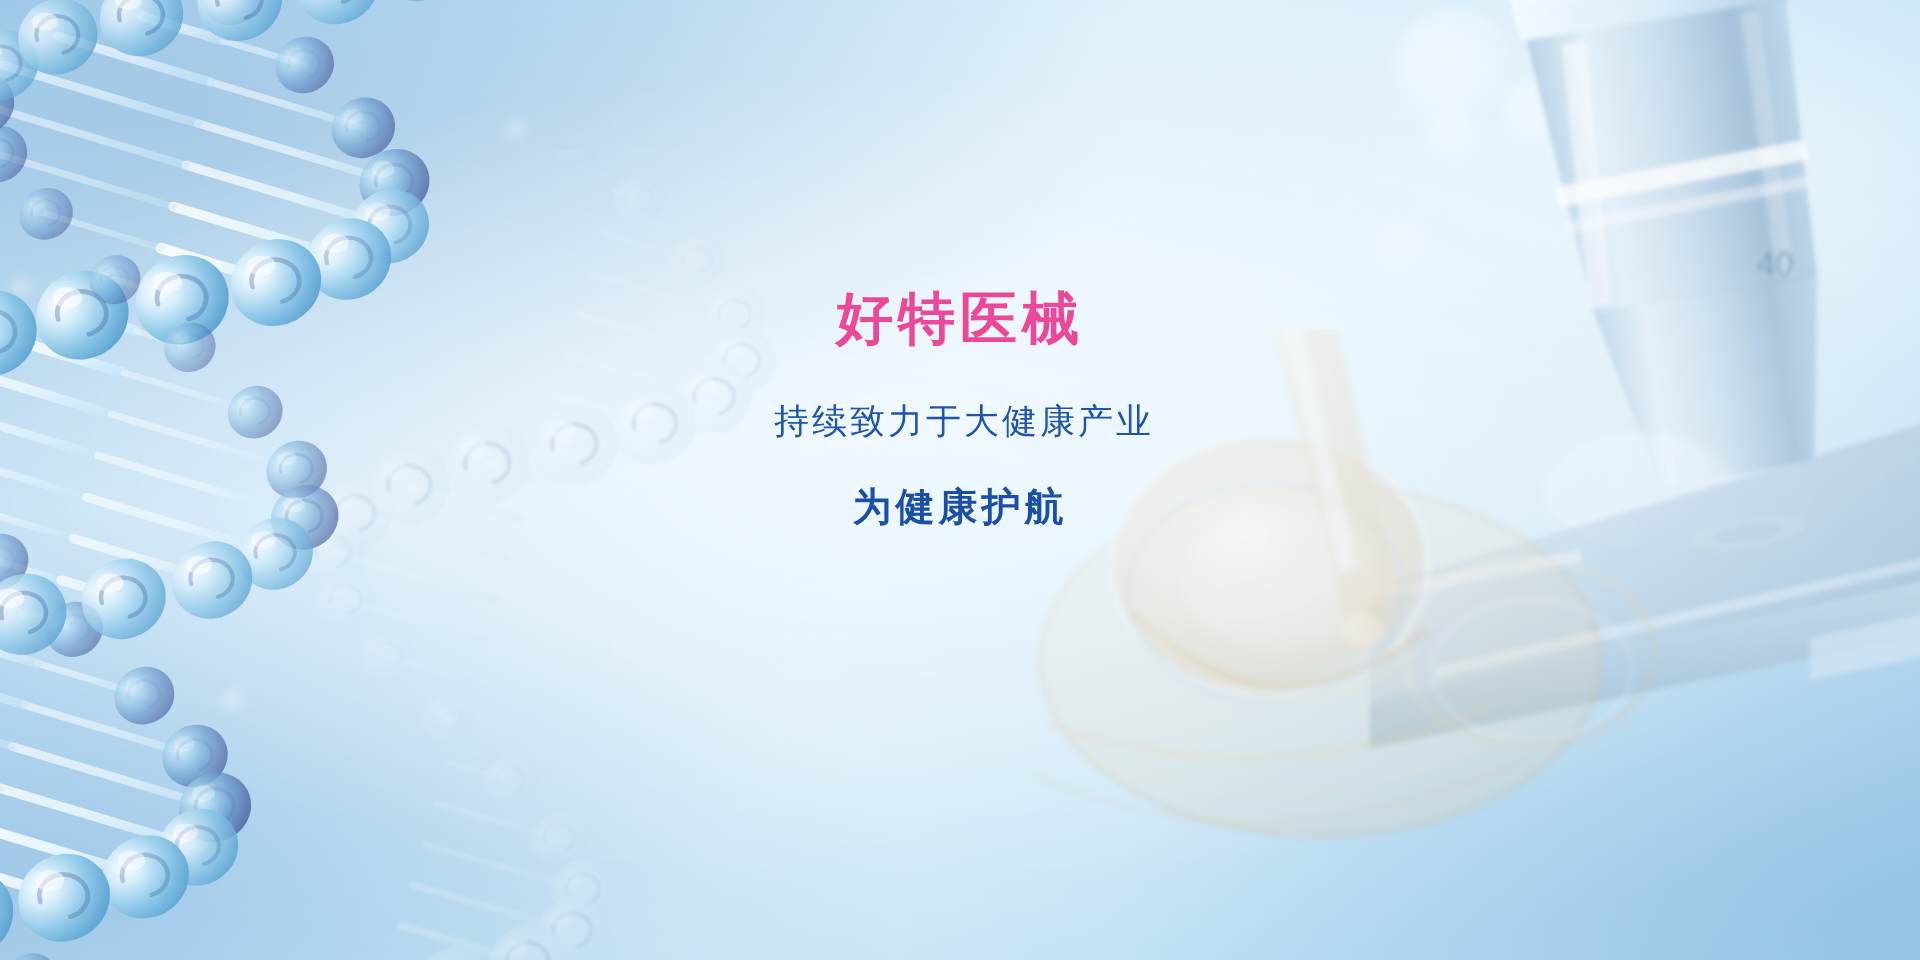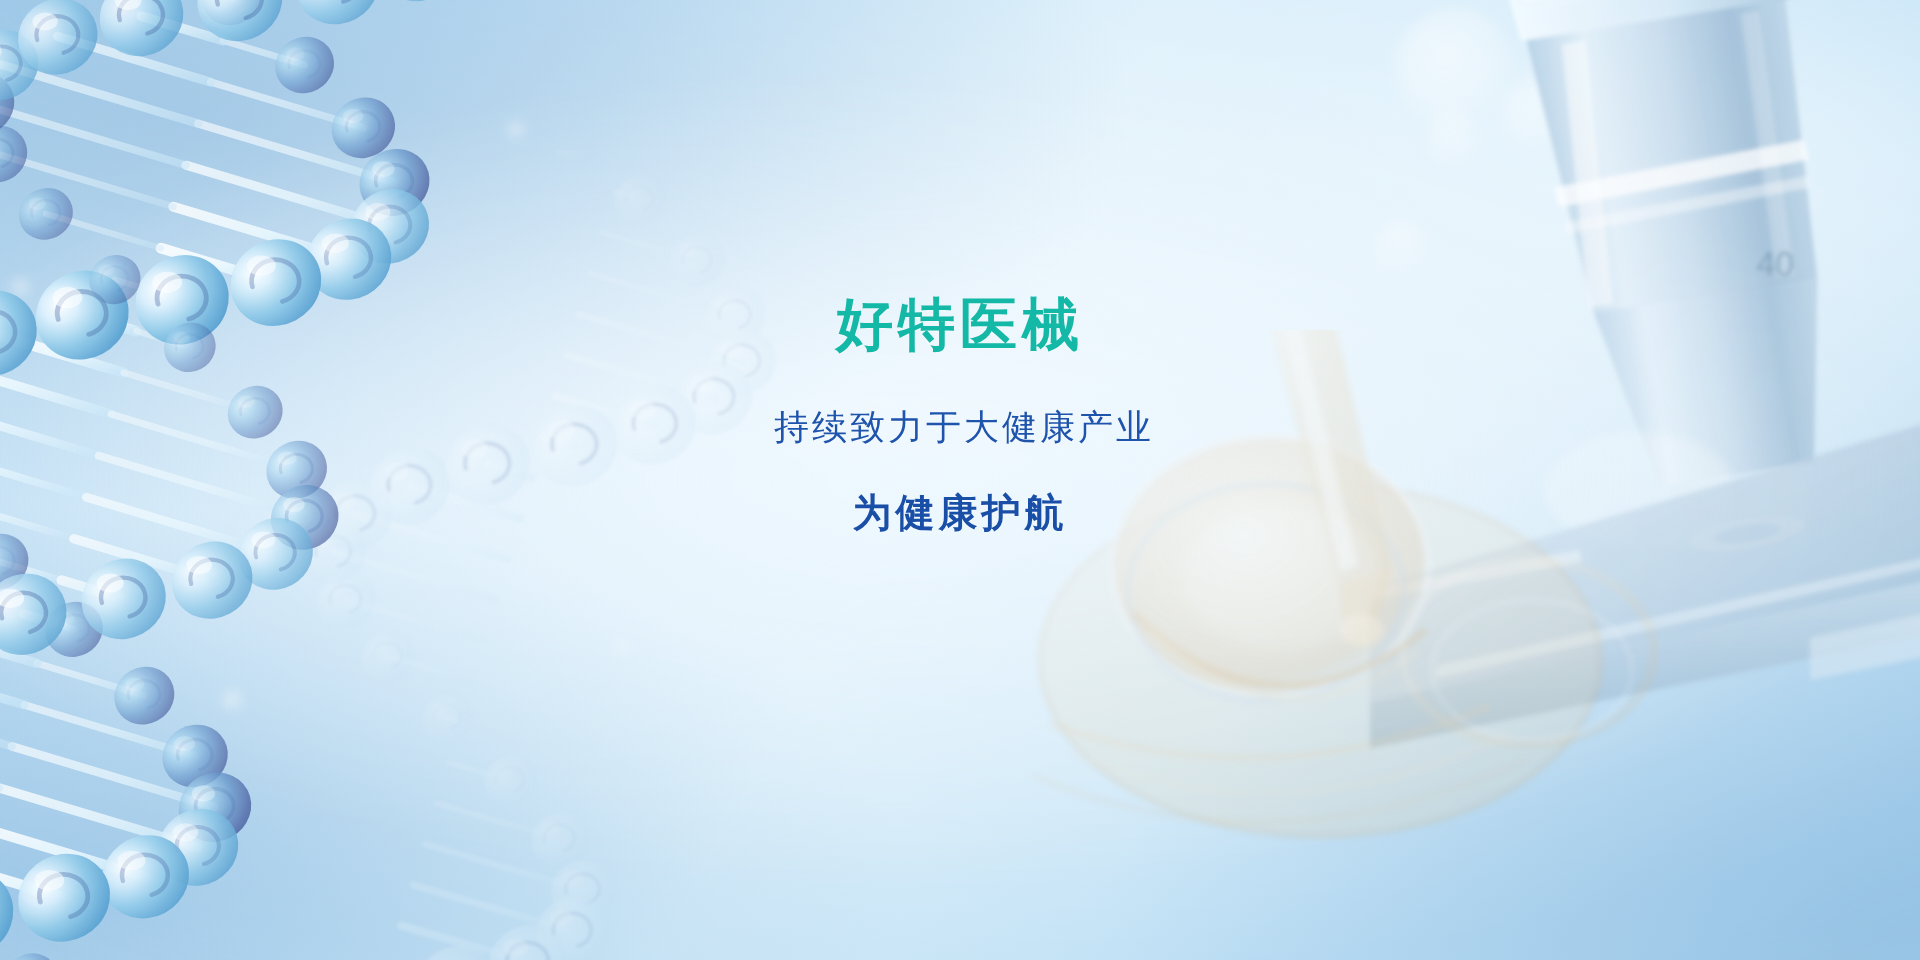--- a/index.html
+++ b/index.html
@@ -41,21 +41,21 @@
   .haze{position:absolute;inset:0;pointer-events:none;
     background:
       radial-gradient(78% 62% at 47% 50%, rgba(236,247,255,.72) 0%, rgba(236,247,255,.30) 40%, rgba(236,247,255,0) 70%);
   }
   .vignette{position:absolute;inset:0;pointer-events:none;
     background:radial-gradient(130% 120% at 50% 46%, rgba(255,255,255,0) 52%, rgba(150,196,228,.30) 100%);}
 
   
   .copy{position:absolute;left:0;right:0;top:286px;text-align:center;z-index:40;}
   .t-title{font-size:57px;font-weight:700;letter-spacing:5px;line-height:1;
-           color:#14b8a6;margin:10px;text-shadow:0 1px 2px rgba(255,255,255,.55);}
+           color:#ec4899;margin:4px;text-shadow:0 1px 2px rgba(255,255,255,.55);}
   .t-sub{font-size:35px;font-weight:400;letter-spacing:3px;line-height:1;
          color:#1f54ac;margin:56px 0 0 8px;text-shadow:0 1px 2px rgba(255,255,255,.45);}
   .t-tag{font-size:39px;font-weight:700;letter-spacing:4px;line-height:1;
          color:#1a4fa8;margin:49px 0 16px 0;text-shadow:0 1px 2px rgba(255,255,255,.5);}
 </style>
 </head>
 <body>
 
 <div class="stage">
 

